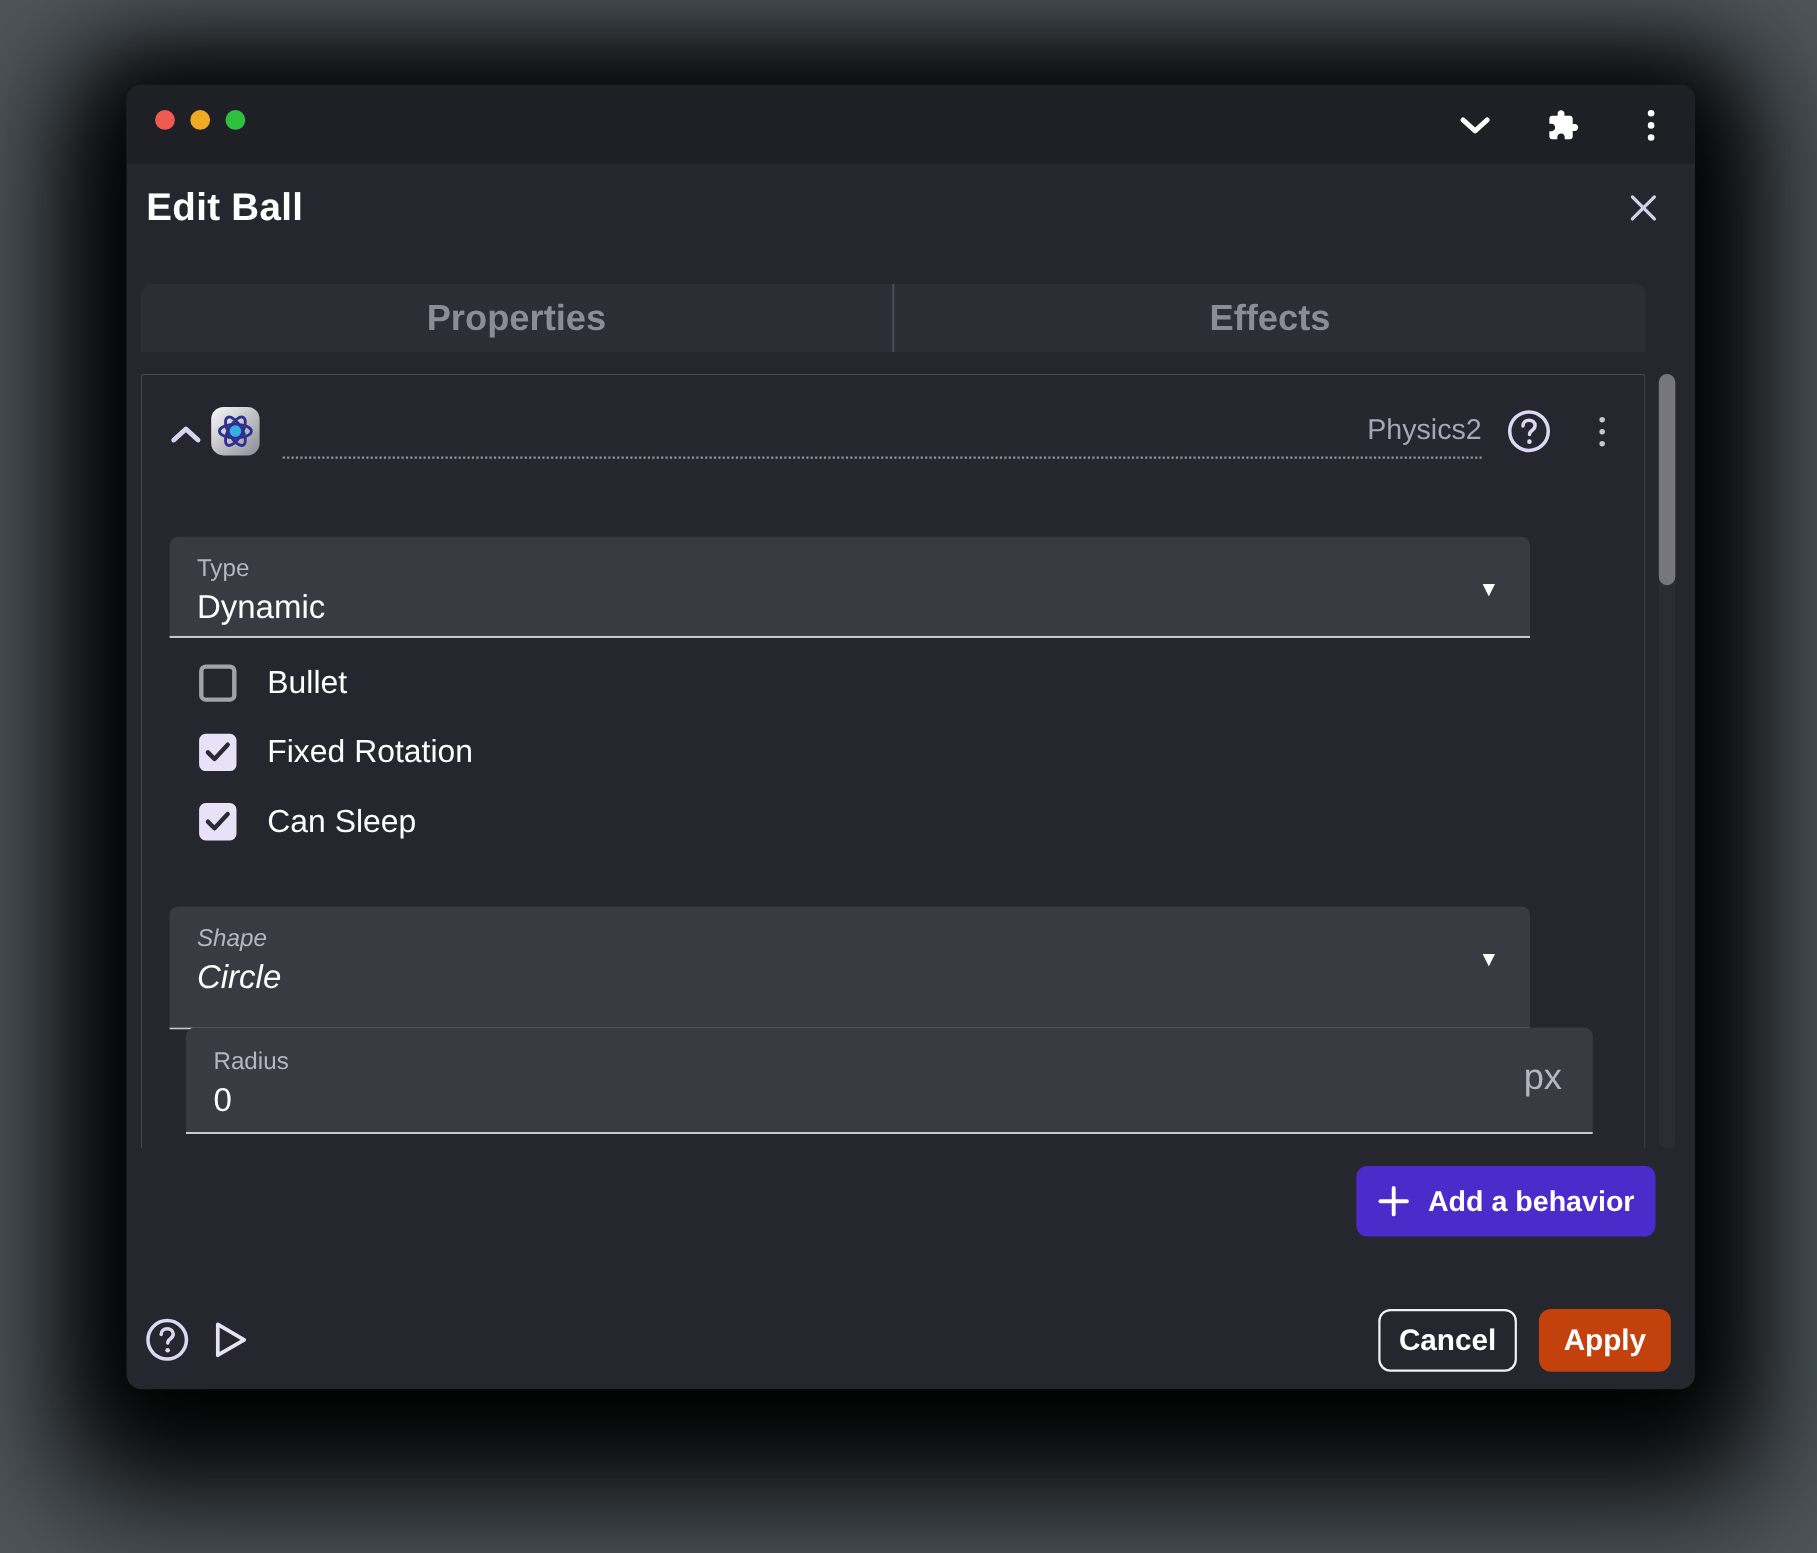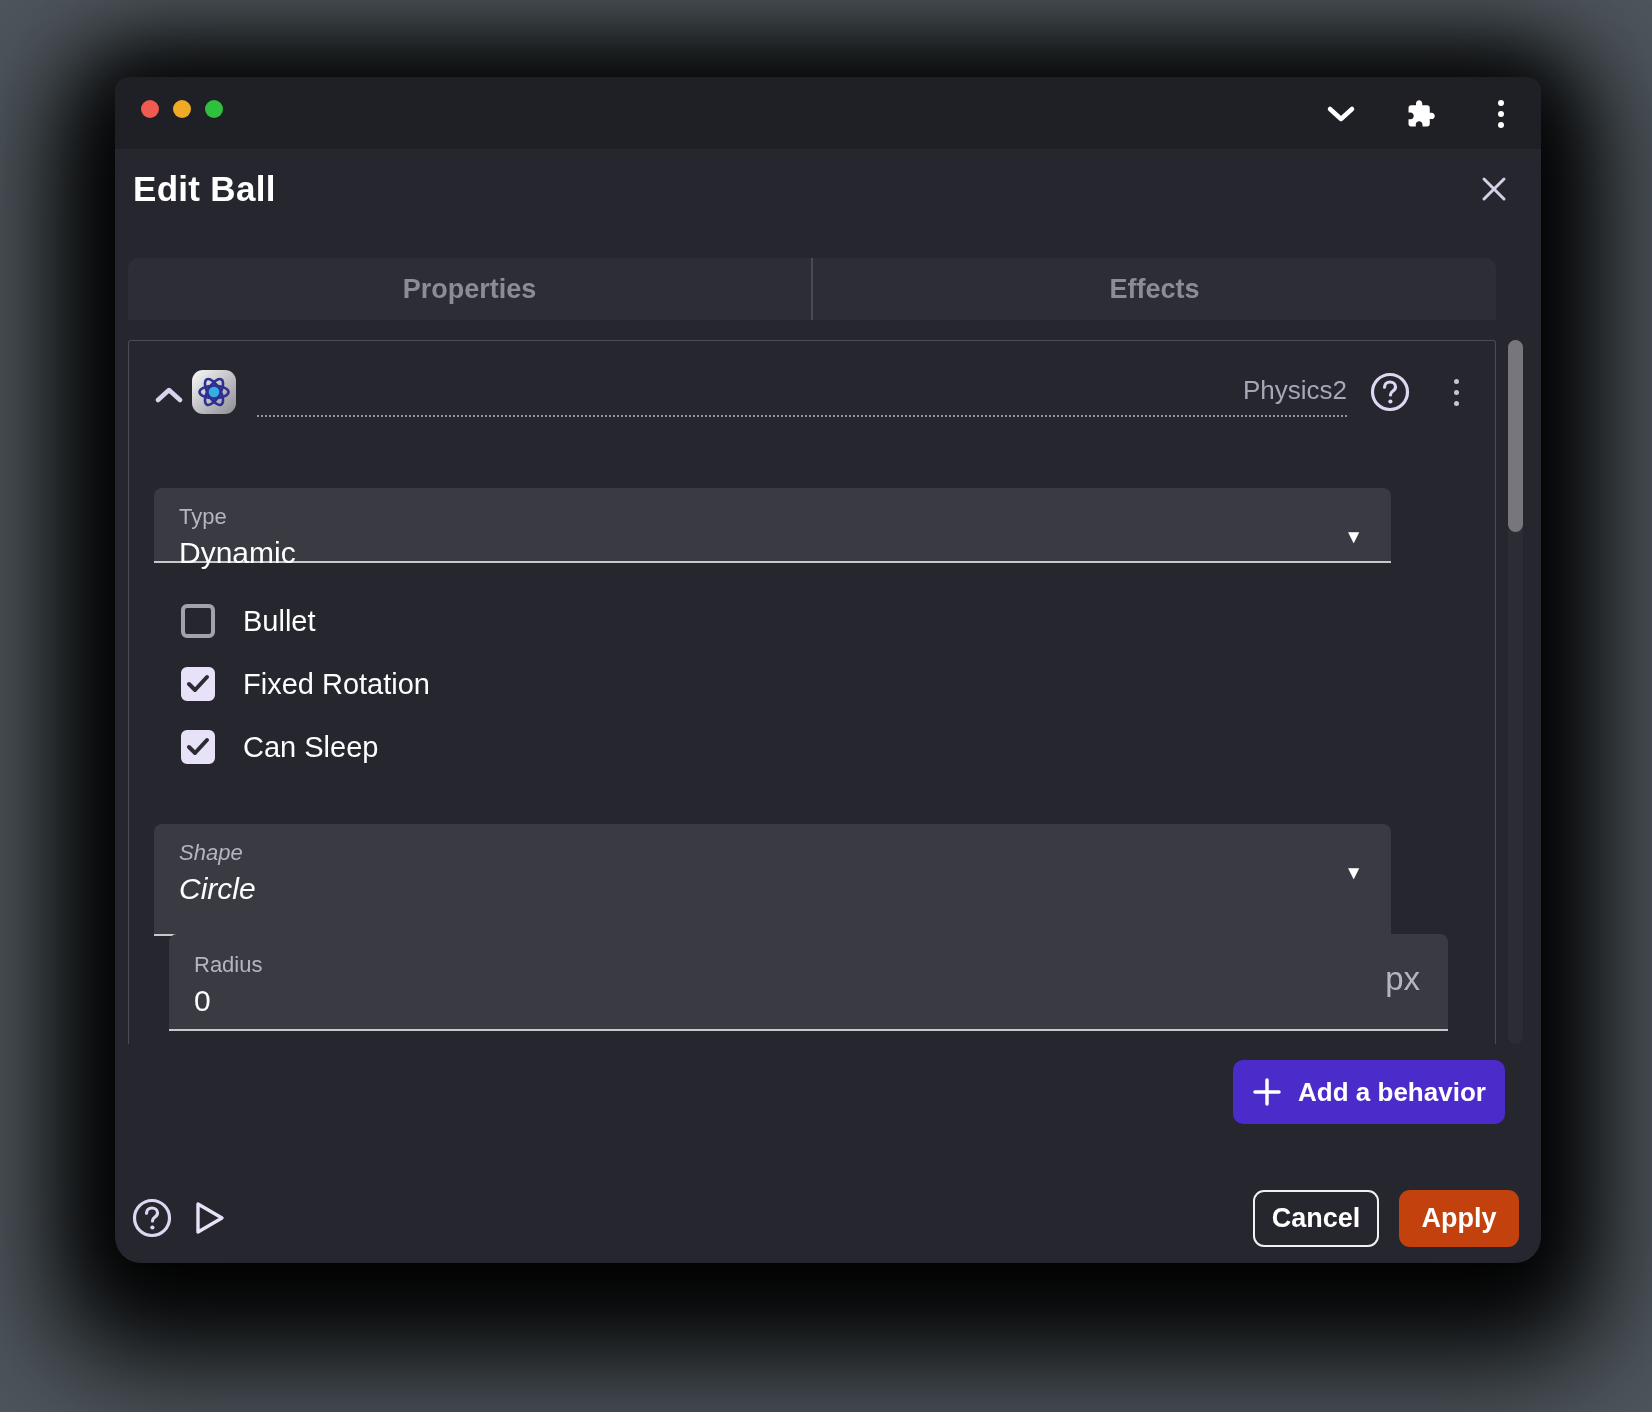--- a/index.html
+++ b/index.html
@@ -6,21 +6,21 @@
   html,body { width:1652px; height:1412px; overflow:hidden; }
   body {
     background:#4e565c;
     font-family:"Liberation Sans","DejaVu Sans",sans-serif;
     position:relative;
   }
 
   
   .window {
     position:absolute; left:115px; top:77px; width:1426px; height:1186px;
-    background:#26262e; border-radius:26px;
+    background:#26262e; border-radius:14px;
     box-shadow:0 40px 110px 60px rgba(0,0,0,0.92), 0 0 70px 25px rgba(0,0,0,0.75);
   }
 
   
   .titlebar {
     position:absolute; left:0; top:0; width:100%; height:73px;
     background:#1f1f26; border-radius:14px 14px 0 0;
     border-bottom:1px solid rgba(255,255,255,0.04);
   }
   .lights { position:absolute; left:26px; top:23px; display:flex; gap:14px; }
@@ -39,21 +39,21 @@
   .close-btn { position:absolute; right:25px; top:90px; width:44px; height:44px;
     display:flex; align-items:center; justify-content:center; cursor:pointer; }
 
   
   .tabs {
     position:absolute; left:13px; top:181px; width:1368px; height:62px;
     background:#2d2d36; border-radius:10px 10px 0 0; display:flex;
   }
   .tab {
     flex:1; display:flex; align-items:center; justify-content:center;
-    font-size:27px; font-weight:bold; color:#8c8c97; position:relative; cursor:pointer;
+    font-size:33px; font-weight:bold; color:#8c8c97; position:relative; cursor:pointer;
   }
   .tab.divider-left { border-left:2px solid #4a4a55;text-align:right; }
   .tab.active { background:#4a4a54; border-radius:10px 10px 0 0; color:#ffffff; }
   .tab.active::after {
     content:""; position:absolute; left:0; bottom:0; width:100%; height:5px;
     background:#d8d2f0;
   }
 
   
   .panel {
@@ -77,21 +77,21 @@
 
   
   .field {
     position:absolute; background:#3a3a43; border-radius:8px 8px 0 0;
     border-bottom:2px solid #c7c7ce; cursor:pointer;
   }
   .field .flabel { position:absolute; left:25px; top:16px; font-size:22px; color:#b5b5bf; }
   .field .fvalue { position:absolute; left:25px; top:48px; font-size:30px; color:#fdfdfe; }
   .field .arrow { position:absolute; right:28px; top:38px; font-size:19px; color:#ffffff; }
   .field .unit { position:absolute; right:28px; top:26px; font-size:33px; color:#b5b5bf; }
-  .field-type  { left:25px; top:147px; width:1237px; height:75px;text-align:center; }
+  .field-type  { left:25px; top:147px; width:1237px; height:92px;text-align:center; }
   .field-shape { left:25px; top:483px; width:1237px; height:112px;font-style:italic; }
   .field-radius { left:40px; top:593px; width:1279px; height:97px; cursor:text; }
   .field-radius .flabel { top:18px; }
   .radius-value {
     position:absolute; left:25px; top:50px; width:1100px; background:transparent; border:none;
     outline:none; color:#fdfdfe; font-size:30px; font-family:inherit;
   }
 
   
   .cb-row { position:absolute; left:52px; display:flex; align-items:center; gap:28px; cursor:pointer; }

